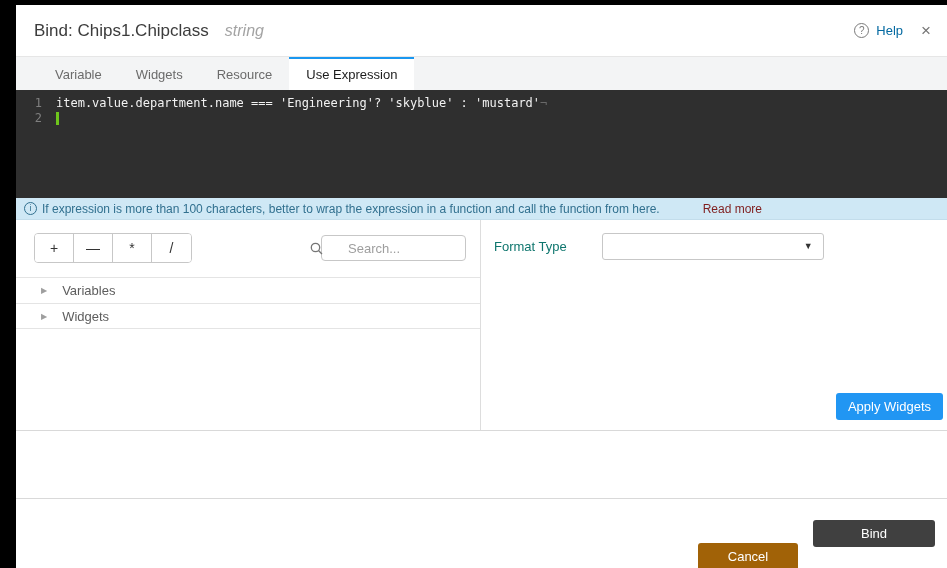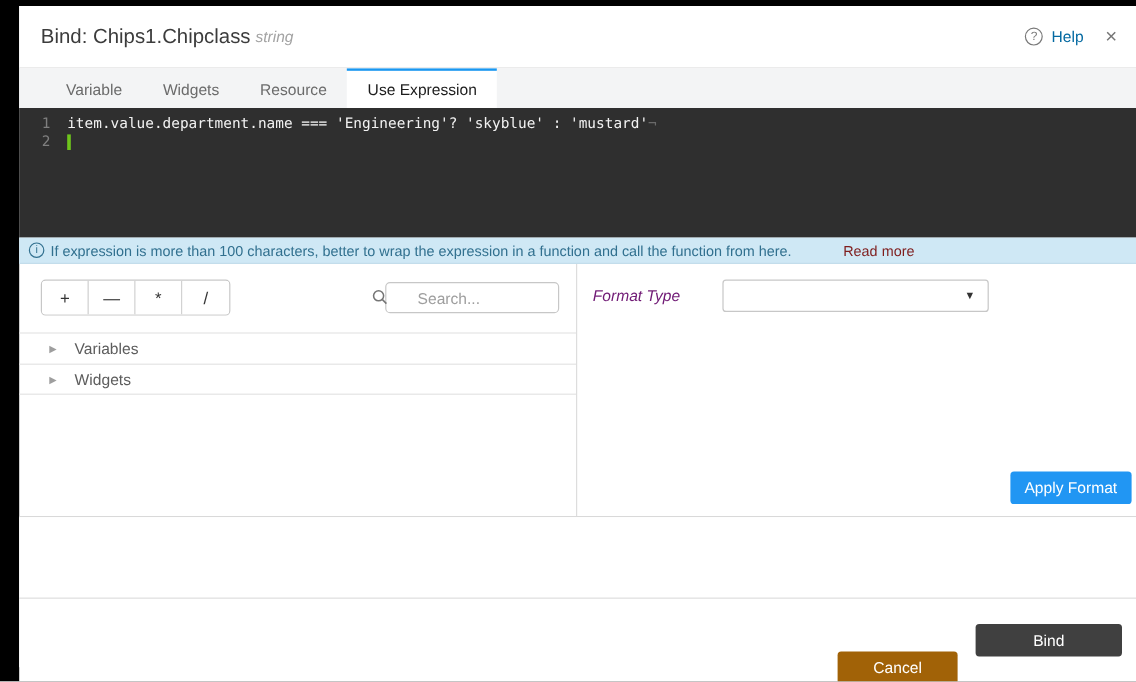--- a/index.html
+++ b/index.html
@@ -5,21 +5,21 @@
   * { box-sizing: border-box; margin: 0; padding: 0; }
   body { font-family: "Liberation Sans", sans-serif; }
   .screen { position: relative; width: 947px; height: 568px; background: #000; overflow: hidden; }
   .dialog { position: absolute; left: 16px; top: 5px; width: 935px; height: 551px;
             background: #fff; display: flex; flex-direction: column; }
 
   
   .hdr { height: 52px; flex: none; display: flex; align-items: center;
          padding: 0 20px 0 18px; border-bottom: 1px solid #e6e6e6; background: #fff; }
   .hdr-title { font-size: 17px; color: #3c3c3c; }
-  .hdr-type { font-size: 13px; font-style: italic; color: #a3a3a3; margin-left: 4px; }
+  .hdr-type { font-size: 16px; font-style: italic; color: #a3a3a3; margin-left: 16px; }
   .hdr-right { margin-left: auto; display: flex; align-items: center; gap: 18px; }
   .help-wrap { display: flex; align-items: center; gap: 7px; cursor: pointer; }
   .qmark { width: 15px; height: 15px; border: 1px solid #7a7a7a; border-radius: 50%;
            color: #7a7a7a; font-size: 10px; line-height: 13px; text-align: center; display: inline-block; }
   .help-lbl { font-size: 13px; color: #0369a1; }
   .close-x { font-size: 17px; color: #757575; cursor: pointer; line-height: 1; }
 
   
   .tabbar { height: 33px; flex: none; background: #f3f4f5; display: flex; padding-left: 22px; }
   .tab { display: flex; align-items: center; padding: 0 17px; font-size: 13px;
@@ -60,21 +60,21 @@
   .sicon { position: absolute; left: 8px; top: 6px; }
 
   .tree { margin-top: 14px; }
   .trow { height: 26px; display: flex; align-items: center; border-top: 1px solid #e4e4e4;
           padding-left: 25px; cursor: pointer; }
   .trow:last-child { border-bottom: 1px solid #e4e4e4; }
   .tri { font-size: 8px; color: #9e9e9e; margin-right: 15px; }
   .tlabel { font-size: 13px; color: #5d5d5d; }
 
   .fmt-row { display: flex; align-items: center; padding-left: 13px; }
-  .fmt-label { font-size: 13px; color: #701a75; font-style: italic; }
+  .fmt-label { font-size: 13px; color: #0f766e; }
   .fmt-select { position: relative; margin-left: 35px; width: 222px; height: 27px;
                 border: 1px solid #c7c7c7; border-radius: 3px; background: #fff; cursor: pointer; }
   .fmt-arrow { position: absolute; right: 10px; top: 7px; font-size: 9px; color: #333; }
   .apply-btn { position: absolute; right: 8px; bottom: 10px; height: 27px; padding: 0 12px;
                background: #2196f3; color: #fff; border: none; border-radius: 3px;
                font-size: 13px; cursor: pointer; font-family: "Liberation Sans", sans-serif; }
 
   
   .spacer { height: 68px; flex: none; border-bottom: 1px solid #d9d9d9; background: #fff; }
   .footer { flex: 1; display: flex; justify-content: flex-end; align-items: flex-start;
@@ -160,21 +160,21 @@
       </div>
 
       <div class="rpanel">
         <div class="fmt-row">
           <span class="fmt-label">Format Type</span>
           <div class="fmt-select">
             <span></span>
             <span class="fmt-arrow">▼</span>
           </div>
         </div>
-        <button class="apply-btn">Apply Format</button>
+        <button class="apply-btn">Apply Widgets</button>
       </div>
     </div>
 
     <div class="spacer"></div>
 
     <div class="footer">
       <button class="btn btn-cancel">Cancel</button>
       <button class="btn btn-bind">Bind</button>
     </div>
 

